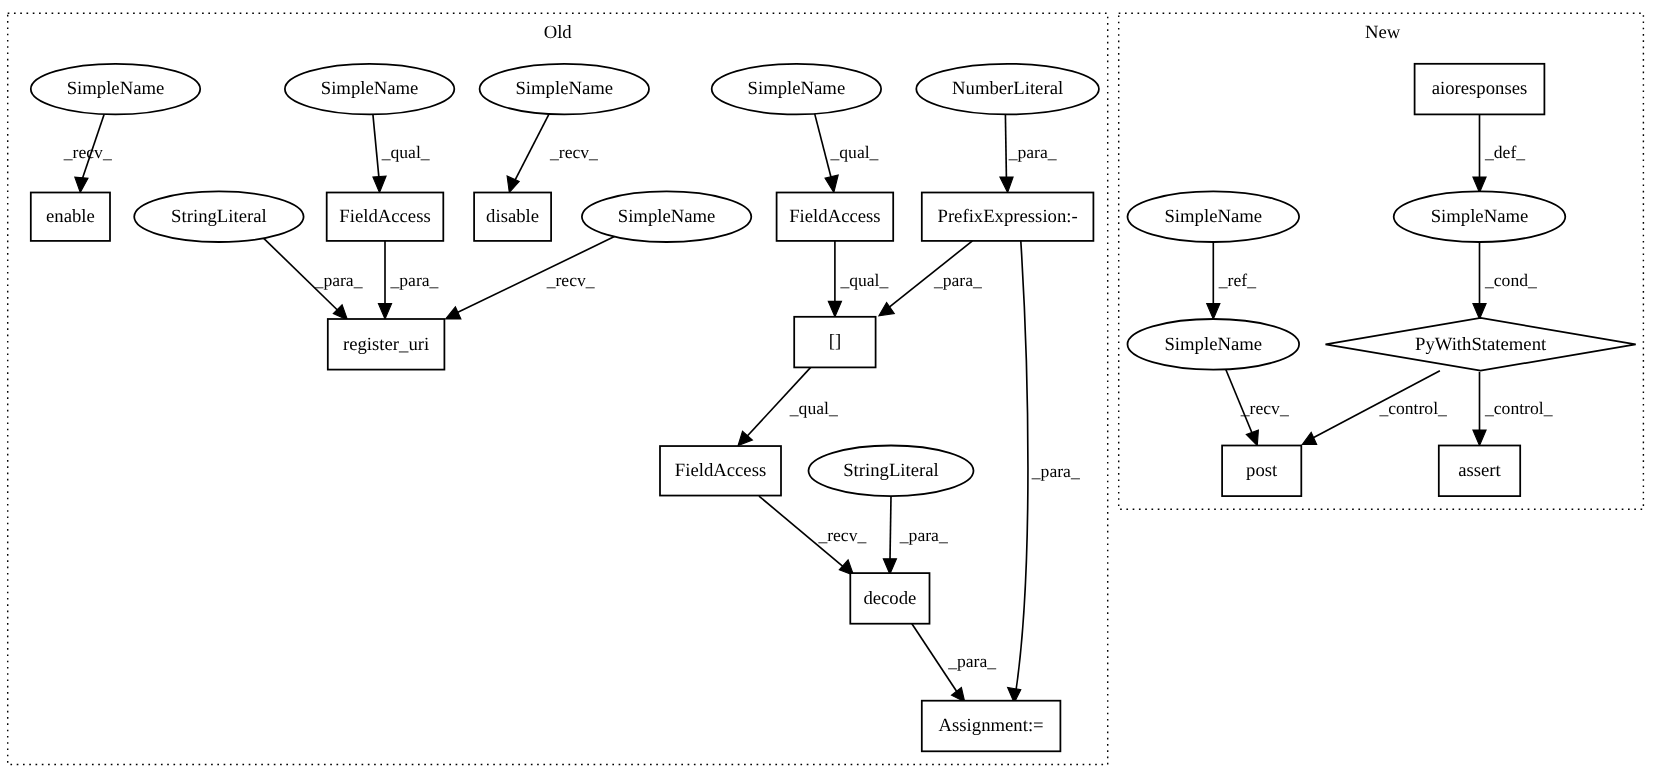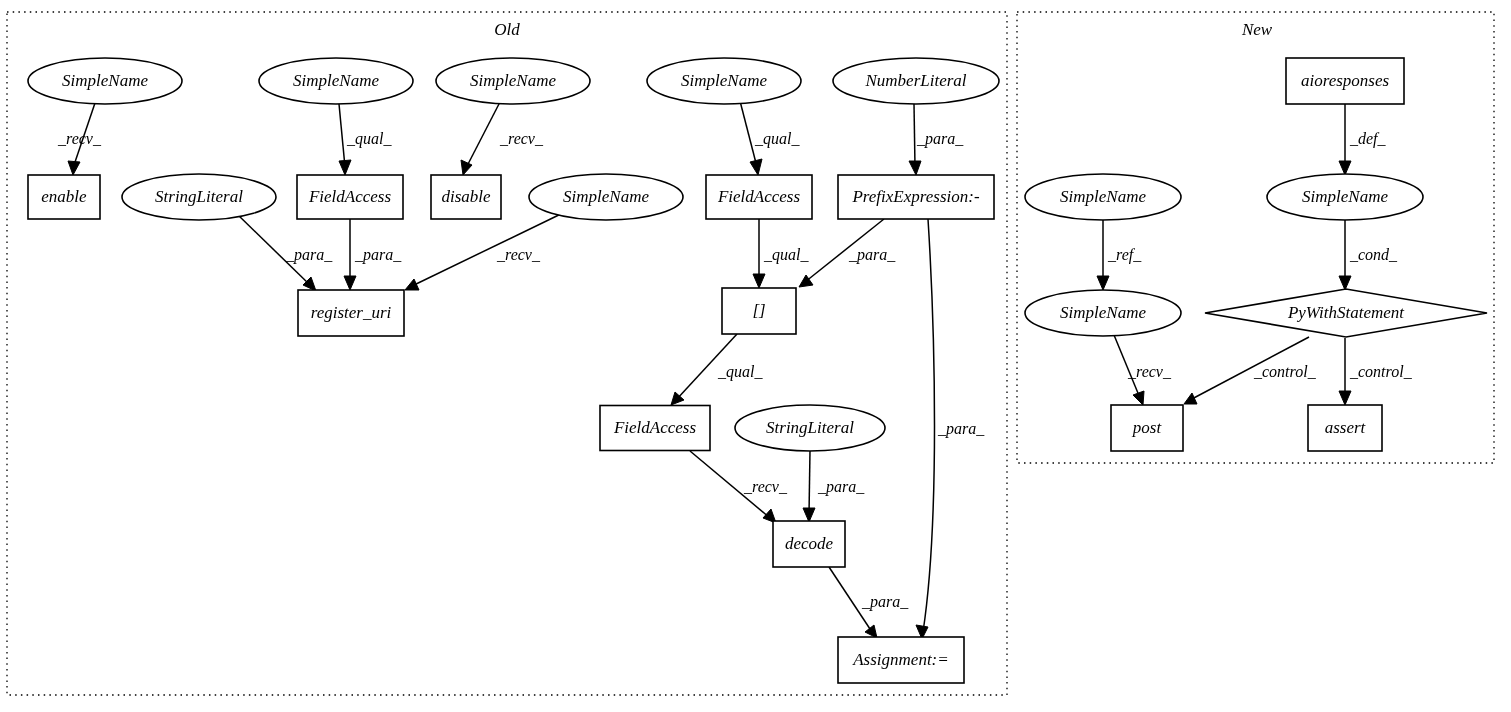--- a/index.html
+++ b/index.html
@@ -10,21 +10,20 @@
   body {
     width: 1511px;
     height: 712px;
     font-family: "Liberation Serif", "DejaVu Serif", serif;
     overflow: hidden;
   }
   #graph-root {
     position: relative;
     width: 1511px;
     height: 712px;
-    font-style: italic;
   }
   svg {
     display: block;
   }
   .node-shape {
     fill: #ffffff;
     stroke: #000000;
     stroke-width: 1.6;
   }
   .node-label {

